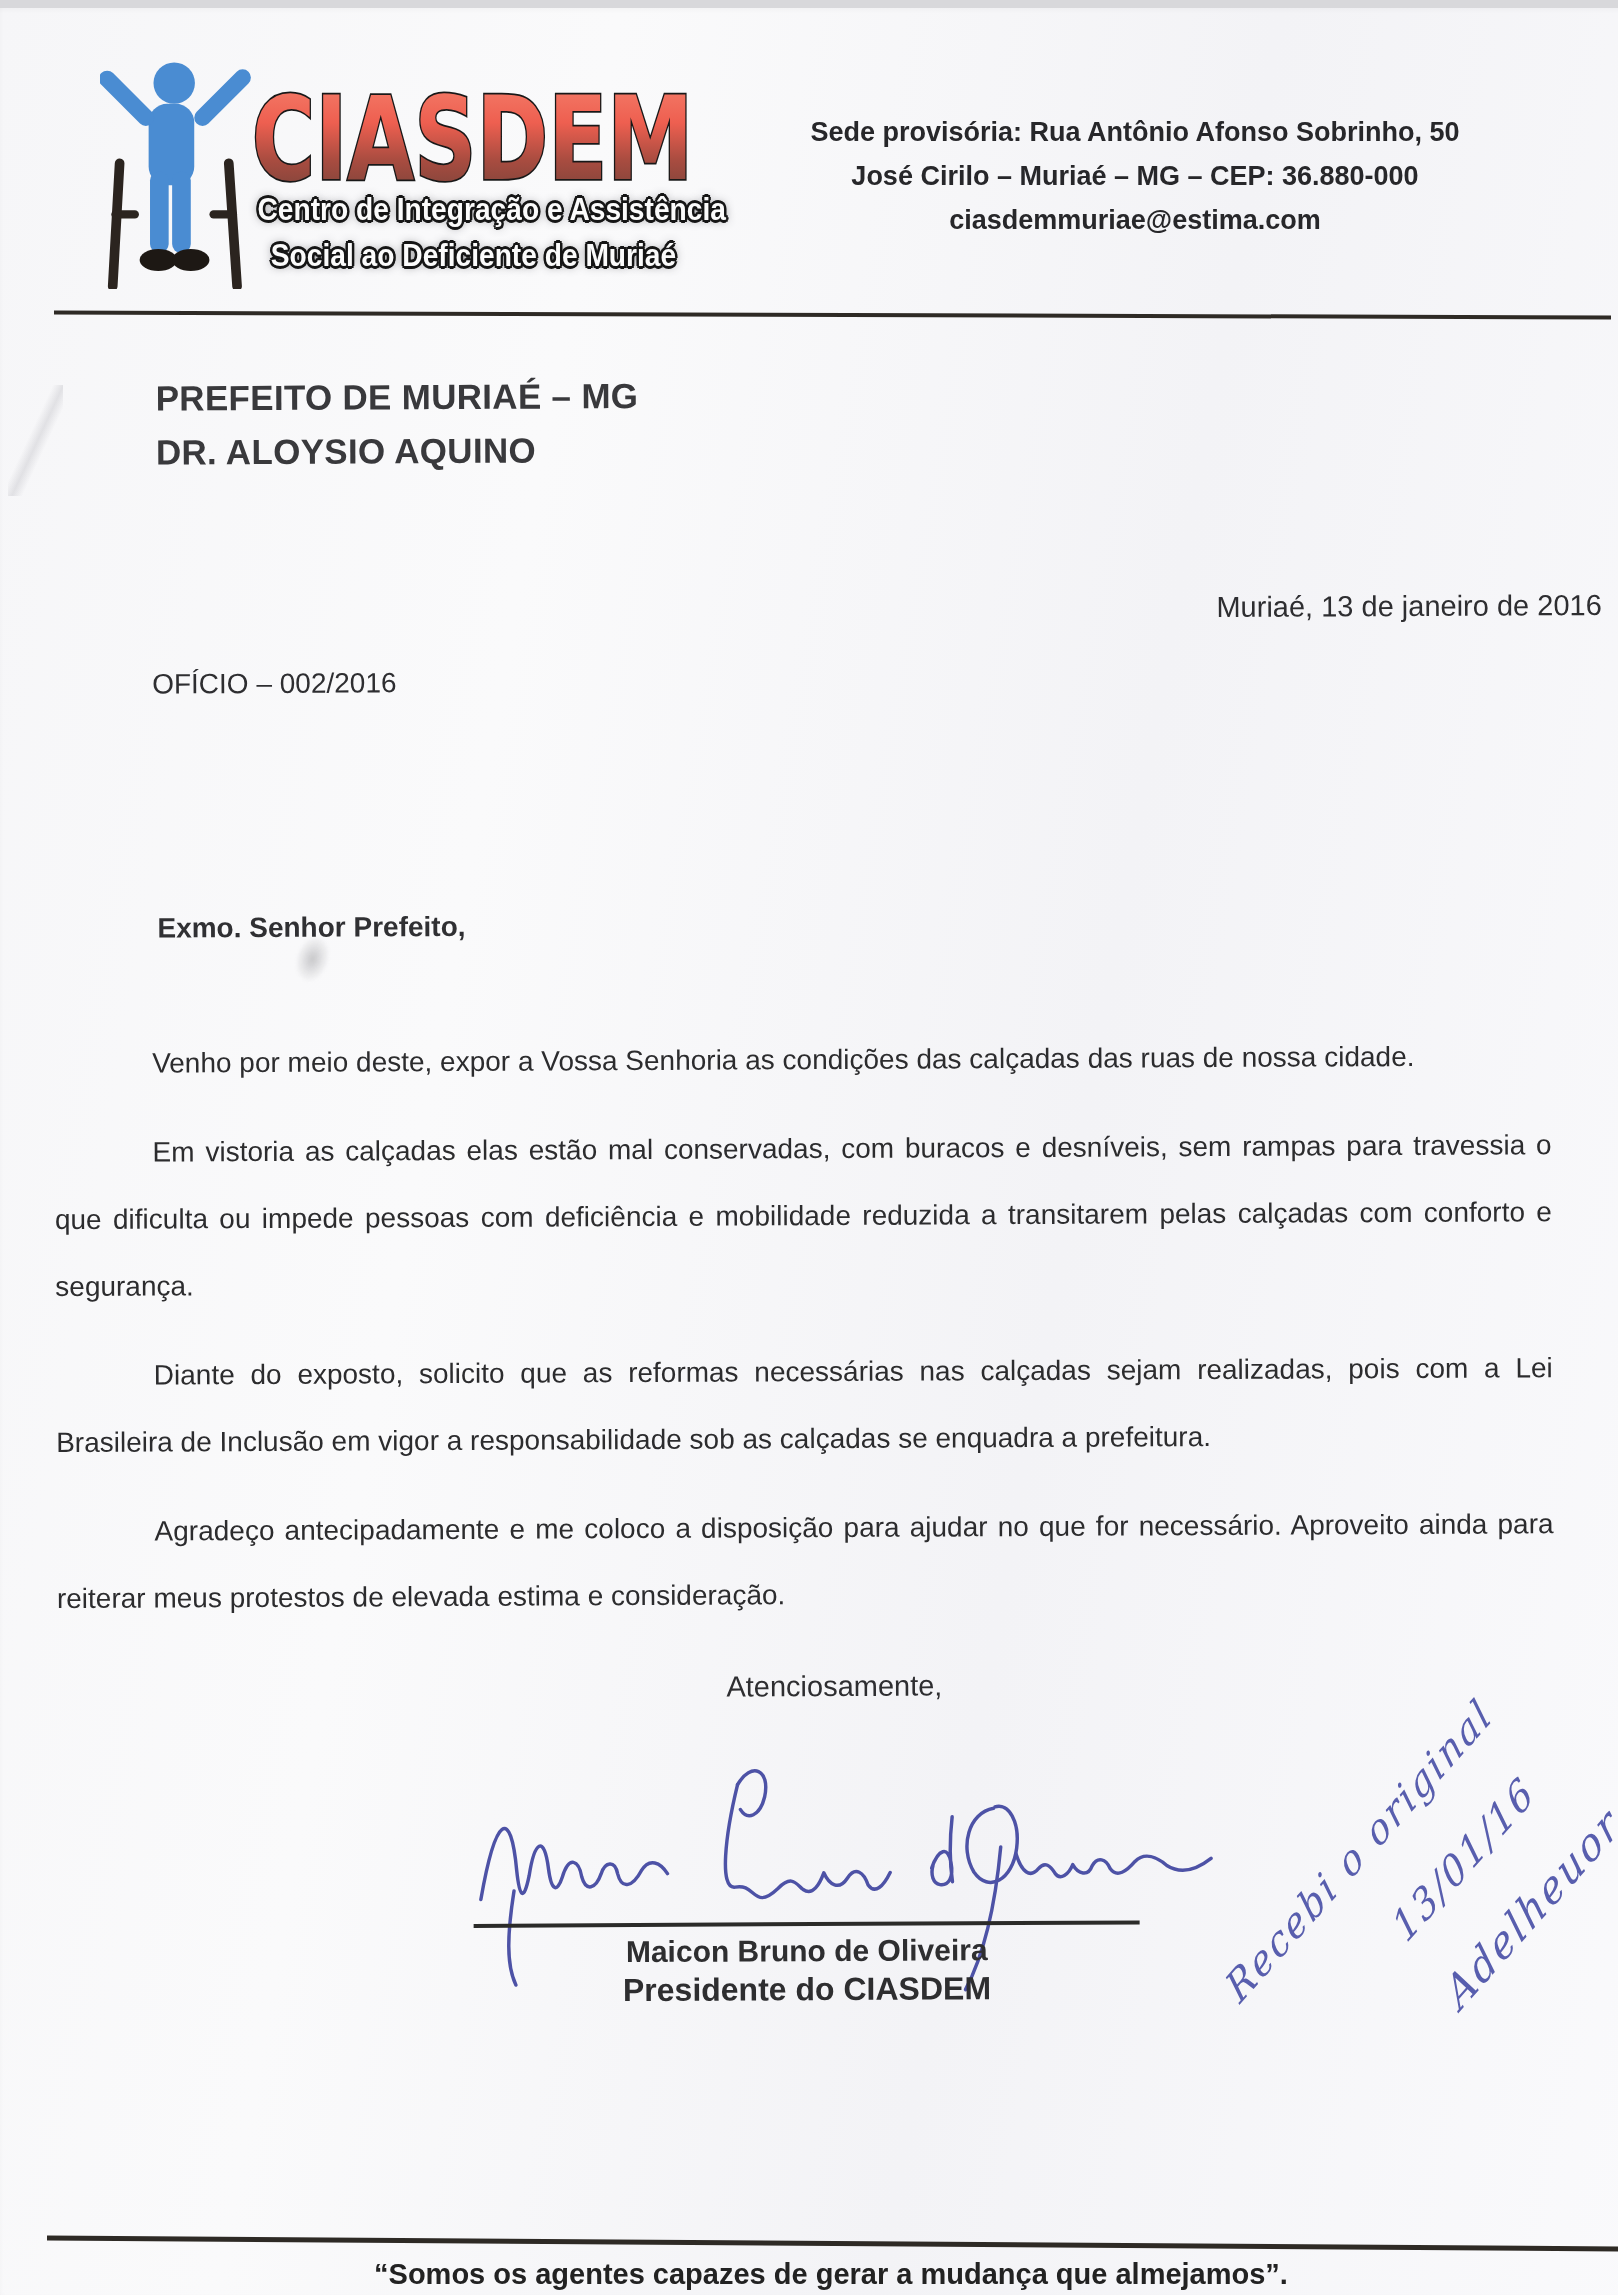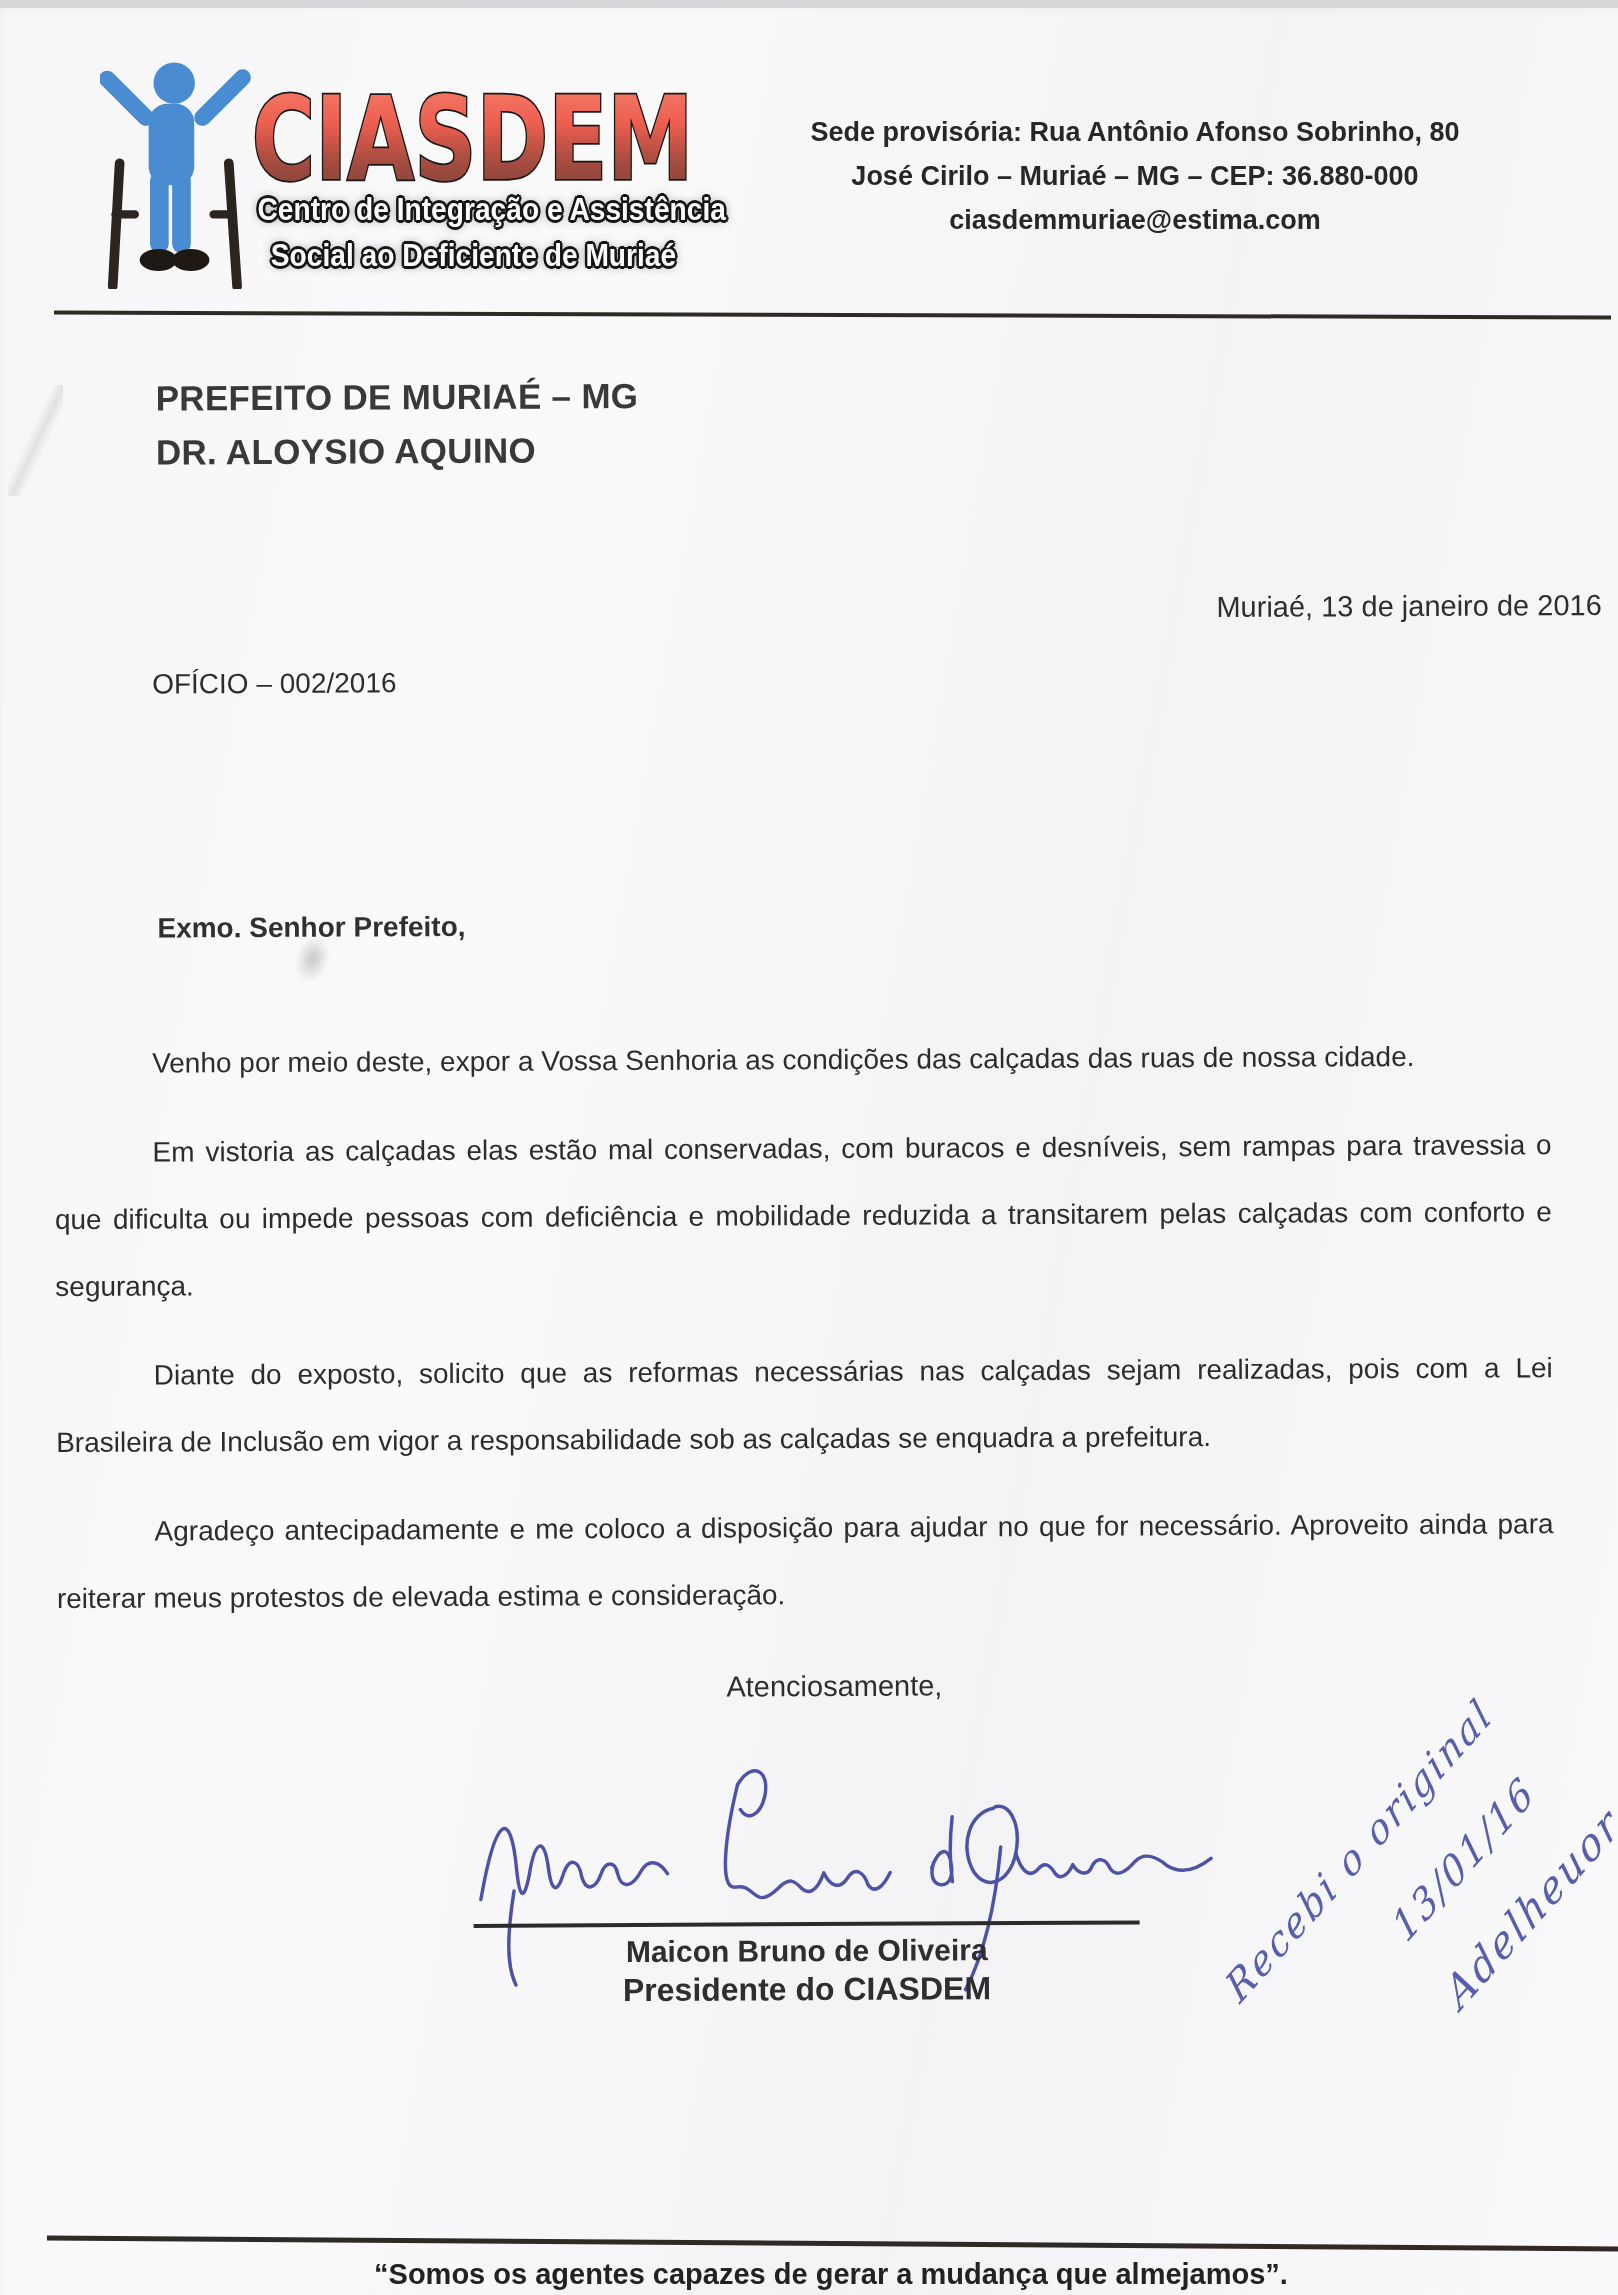--- a/index.html
+++ b/index.html
@@ -112,21 +112,21 @@
       </defs>
       <text x="330" y="160" text-anchor="middle" textLength="640" lengthAdjust="spacingAndGlyphs" font-family="DejaVu Sans, sans-serif" font-weight="bold" font-size="168" fill="url(#redgrad)" stroke="#181818" stroke-width="5" paint-order="stroke fill">CIASDEM</text>
     </svg>
 
     <div class="logo-subtitle">
       <div>Centro de Integração e Assistência</div>
       <div>Social ao Deficiente de Muriaé</div>
     </div>
 
     <div class="address-block">
-      <div>Sede provisória: Rua Antônio Afonso Sobrinho, 80</div>
+      <div>Sede provisória: Rua Antônio Afonso Sobrinho, 50</div>
       <div>José Cirilo – Muriaé – MG – CEP: 36.880-000</div>
       <div>ciasdemmuriae@estima.com</div>
     </div>
   </header>
 
   <div class="rule header-rule"></div>
 
   <main class="content">
 
     <div class="recipient">

